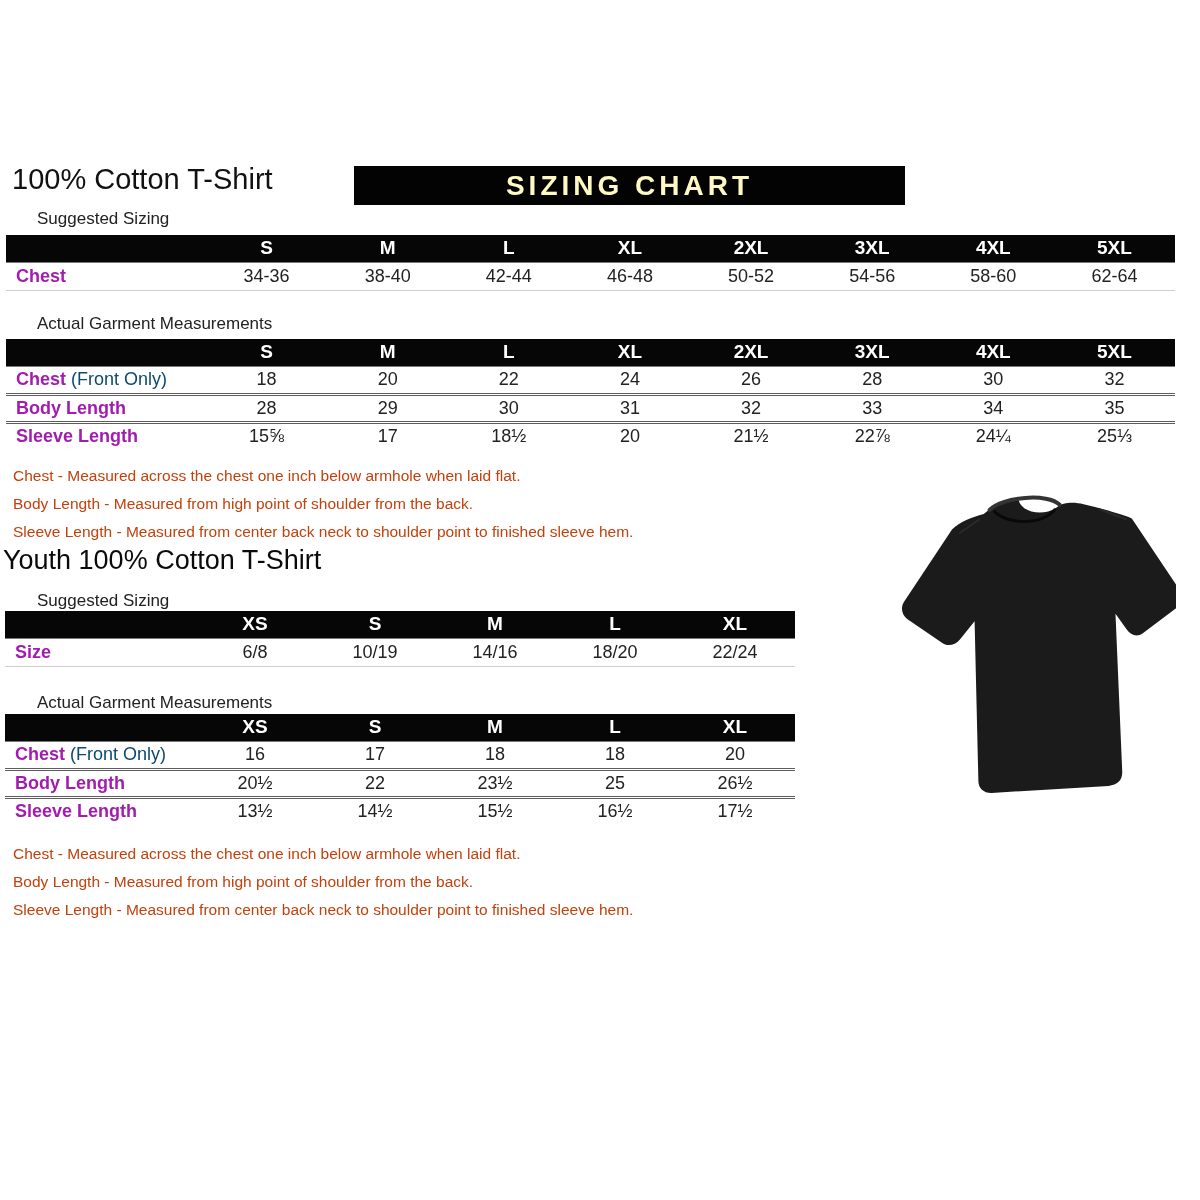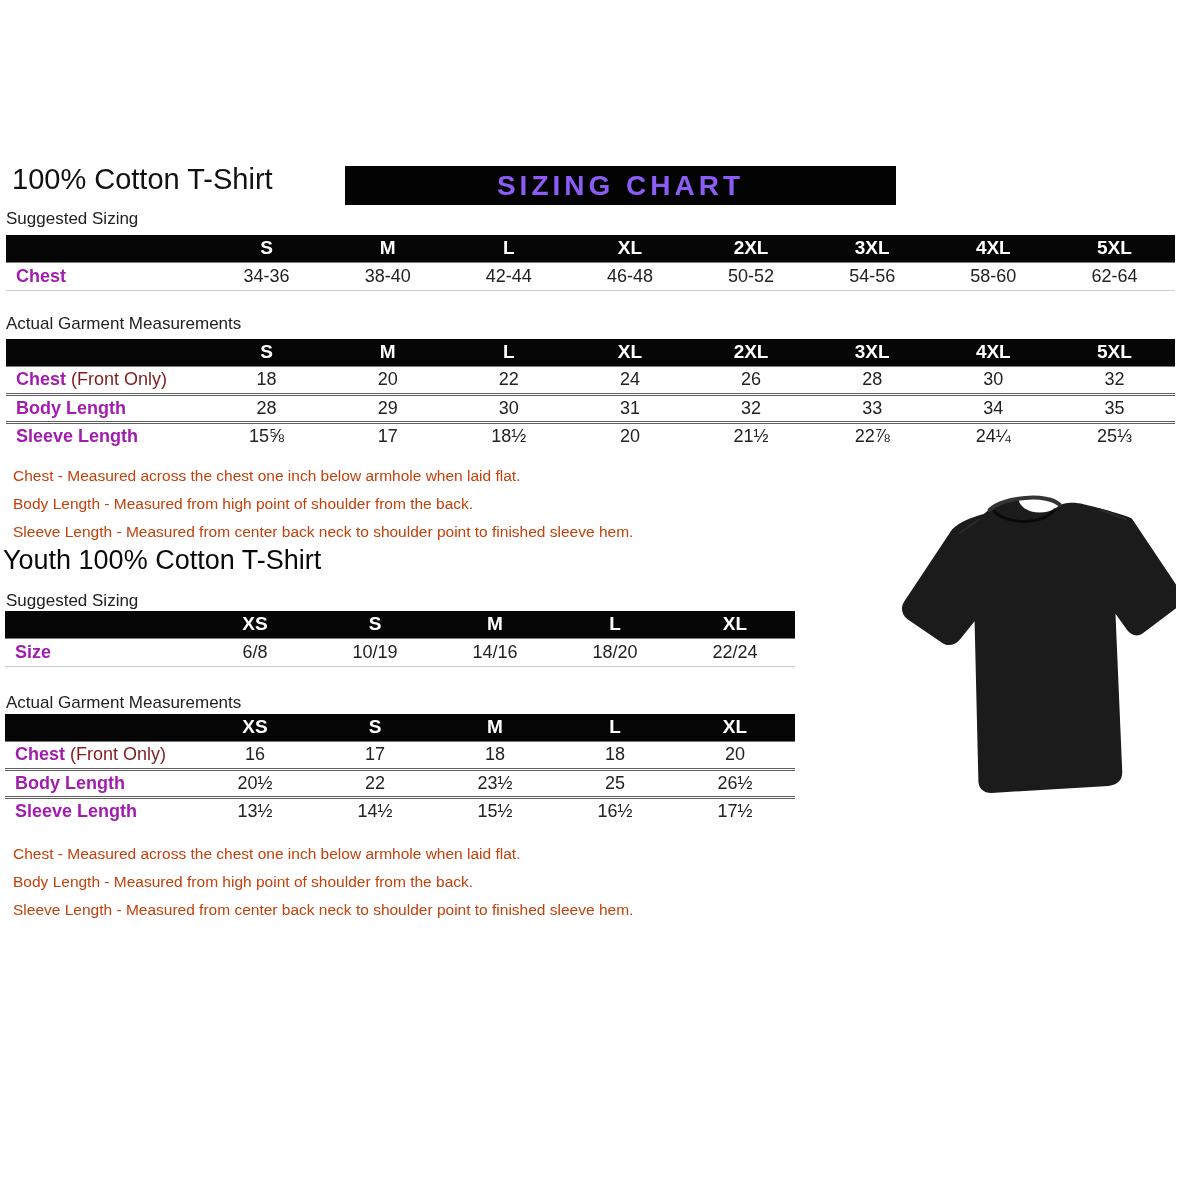--- a/index.html
+++ b/index.html
@@ -1,32 +1,32 @@
 <!DOCTYPE html>
 <html><head>
 <meta charset="utf-8">
 <style>
   * { margin:0; padding:0; box-sizing:border-box; }
   body { font-family:"Liberation Sans","DejaVu Sans",sans-serif; background:#fff; }
   .page { position:relative; width:1176px; height:1200px; background:#fff; overflow:hidden; color:#1a1a1a; }
 
   .main-title { position:absolute; left:12px; top:163px; font-size:29px; font-weight:normal; color:#111; }
-  .banner { position:absolute; left:345px; top:166px; width:551px; height:39px; background:#030303;
-            color:#8b5cf6; font-weight:bold; font-size:28px; letter-spacing:4px; text-align:center;
+  .banner { position:absolute; left:354px; top:166px; width:551px; height:39px; background:#030303;
+            color:#fef9c3; font-weight:bold; font-size:28px; letter-spacing:4px; text-align:center;
             line-height:39px; }
-  .section-label { position:absolute; font-size:17px; color:#222; }
+  .section-label { position:absolute; font-size:17px; color:#222;margin-left:31px; }
   .youth-title { position:absolute; left:3px; top:545px; font-size:27px; font-weight:normal; color:#0a0a0a; }
 
   table { border-collapse:collapse; table-layout:fixed; position:absolute; }
   th { background:#060606; color:#fff; font-weight:bold; font-size:19px; height:27px; padding:0;
        border-bottom:1px solid #777; }
   td { text-align:center; font-size:18px; height:28px; color:#222; padding:0; }
   td.row-label { text-align:left; padding-left:10px; font-size:18px; white-space:nowrap; }
   td.row-label b { font-weight:bold; color:#a21caf; }
-  td.row-label span { font-weight:normal; color:#7f1d1d; }
+  td.row-label span { font-weight:normal; color:#0c4a6e; }
   col.label-col { width:200px; }
   .youth-table col.label-col { width:190px; }
 
   table.actual tbody tr:not(:last-child) td { border-bottom:3px double #5e5e5e; }
   table.suggested tbody tr td { border-bottom:1px solid #cfcfcf; }
 
   .notes { position:absolute; left:13px; font-size:15.5px; color:#c2410c; }
   .notes div { height:28px; line-height:28px; white-space:nowrap; }
 
   .tshirt-wrap { position:absolute; left:893px; top:474px; width:300px; height:335px; }

